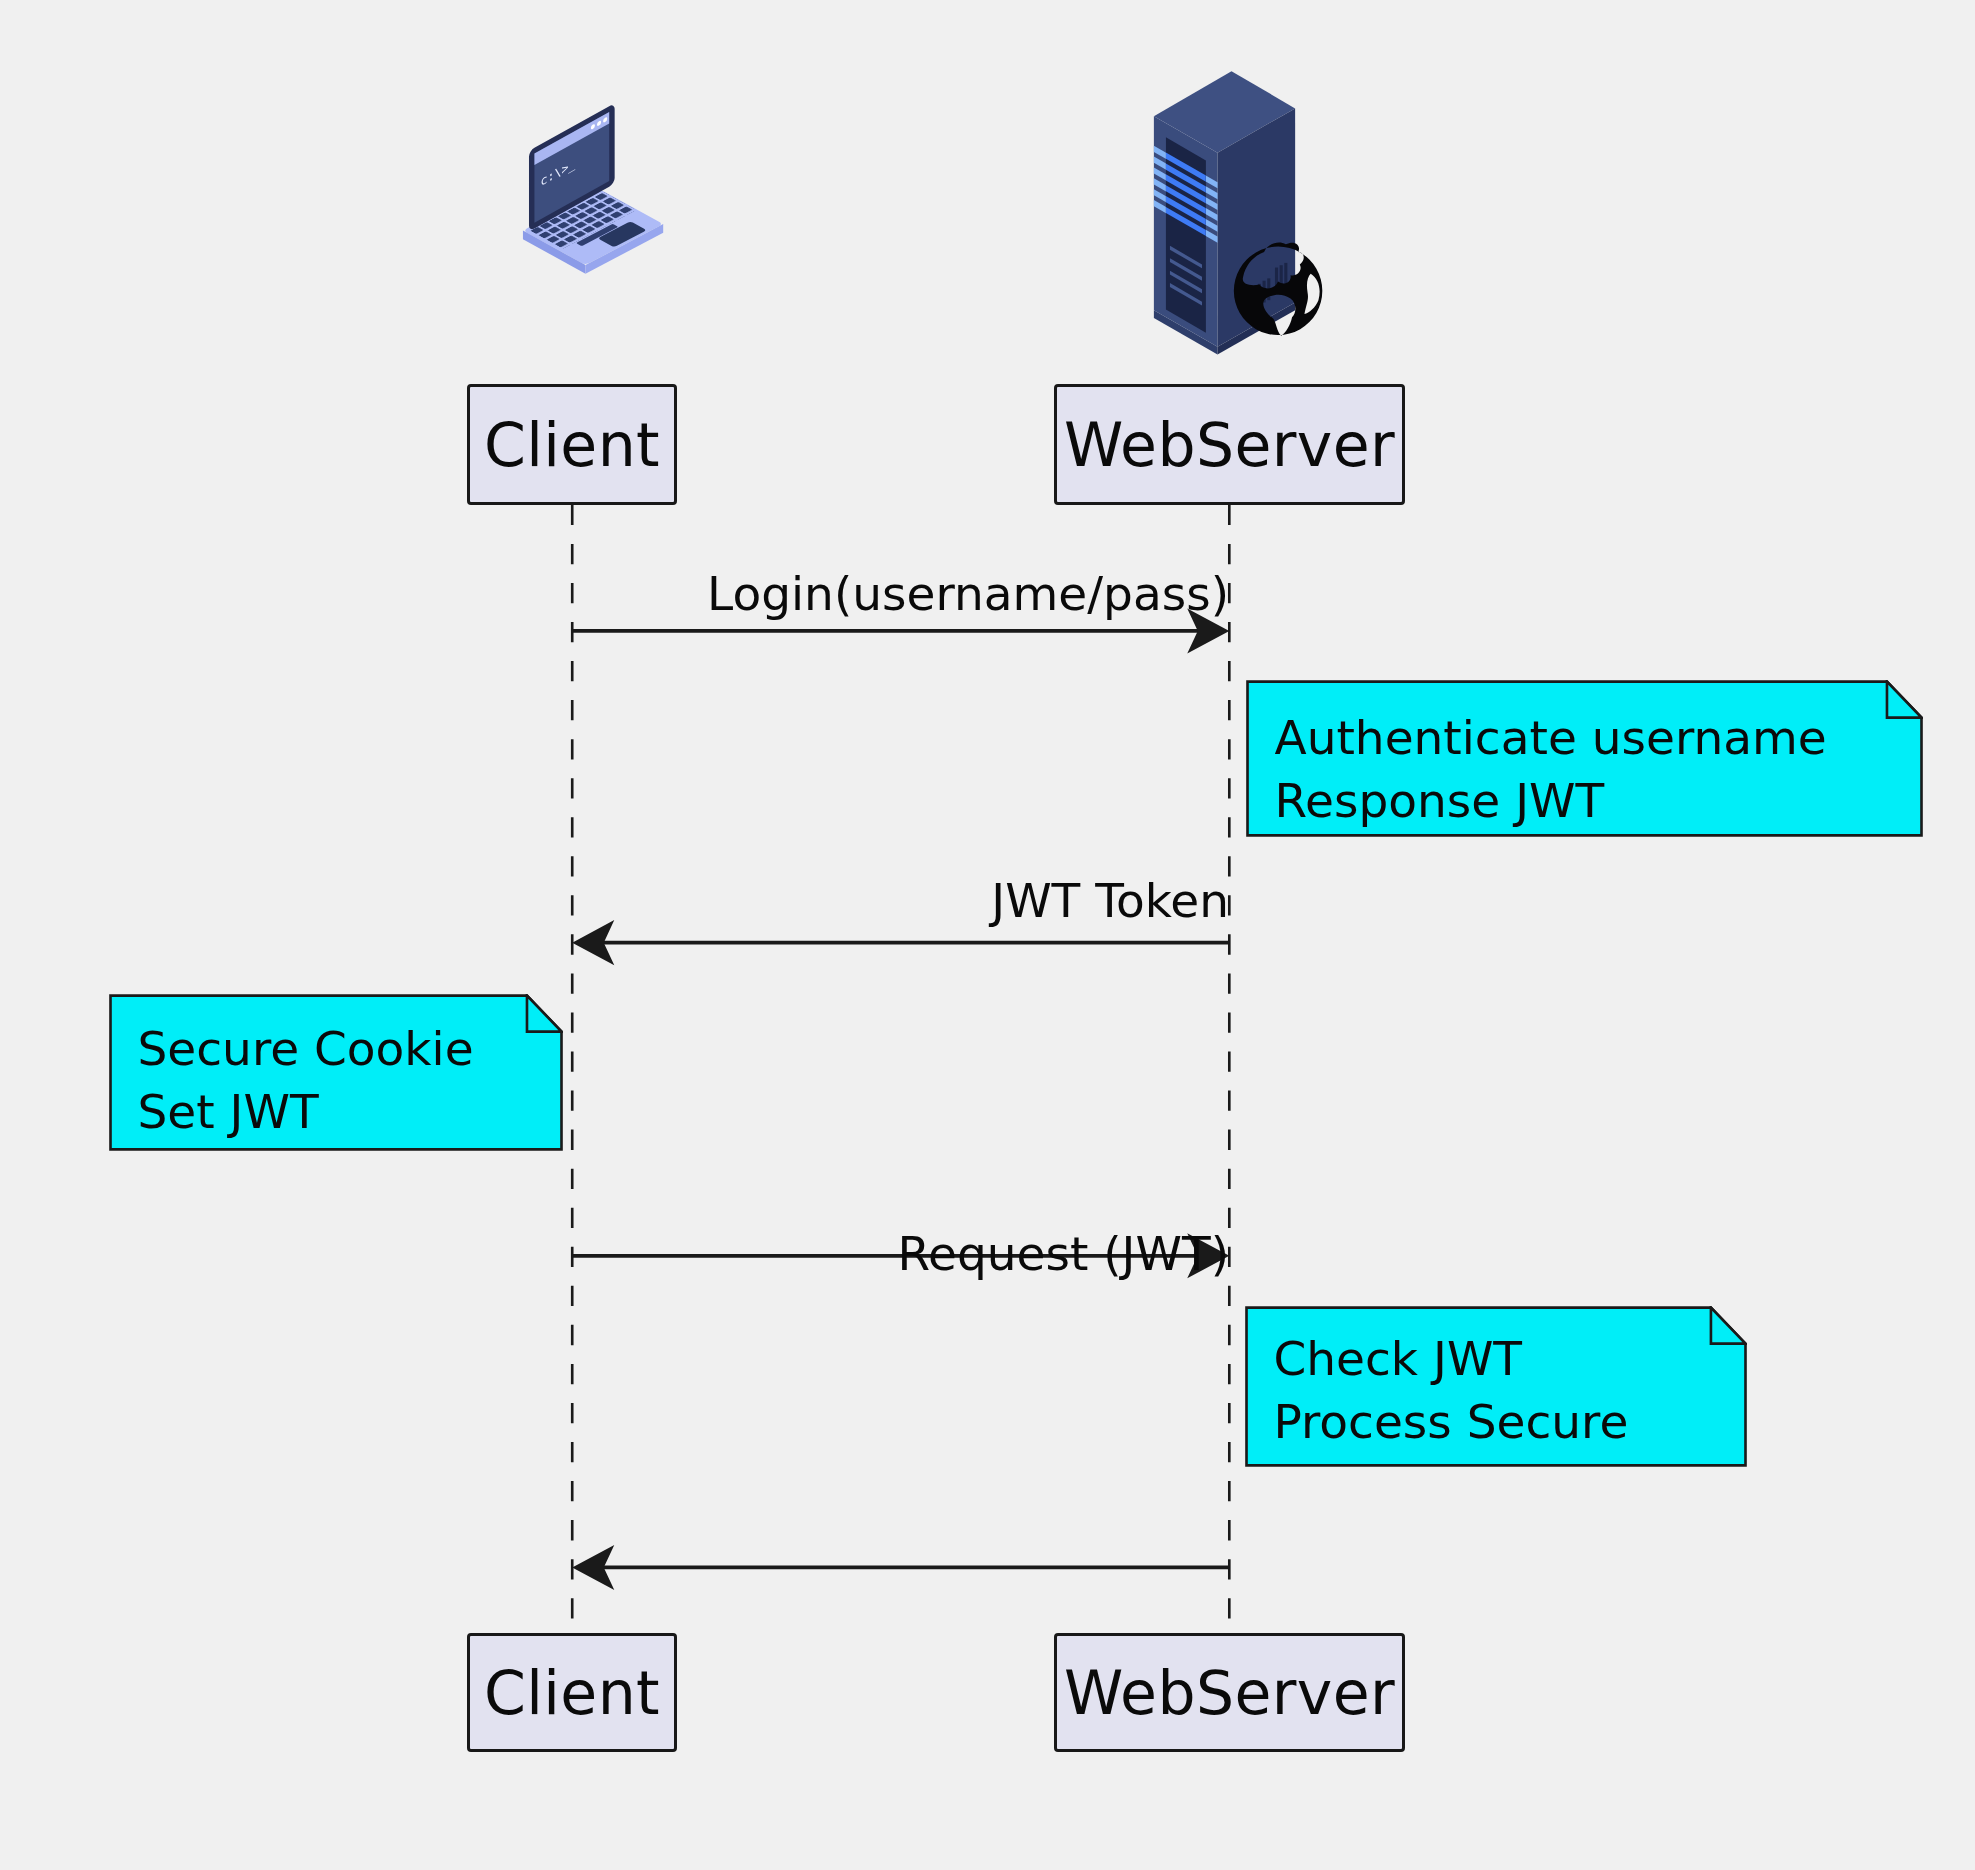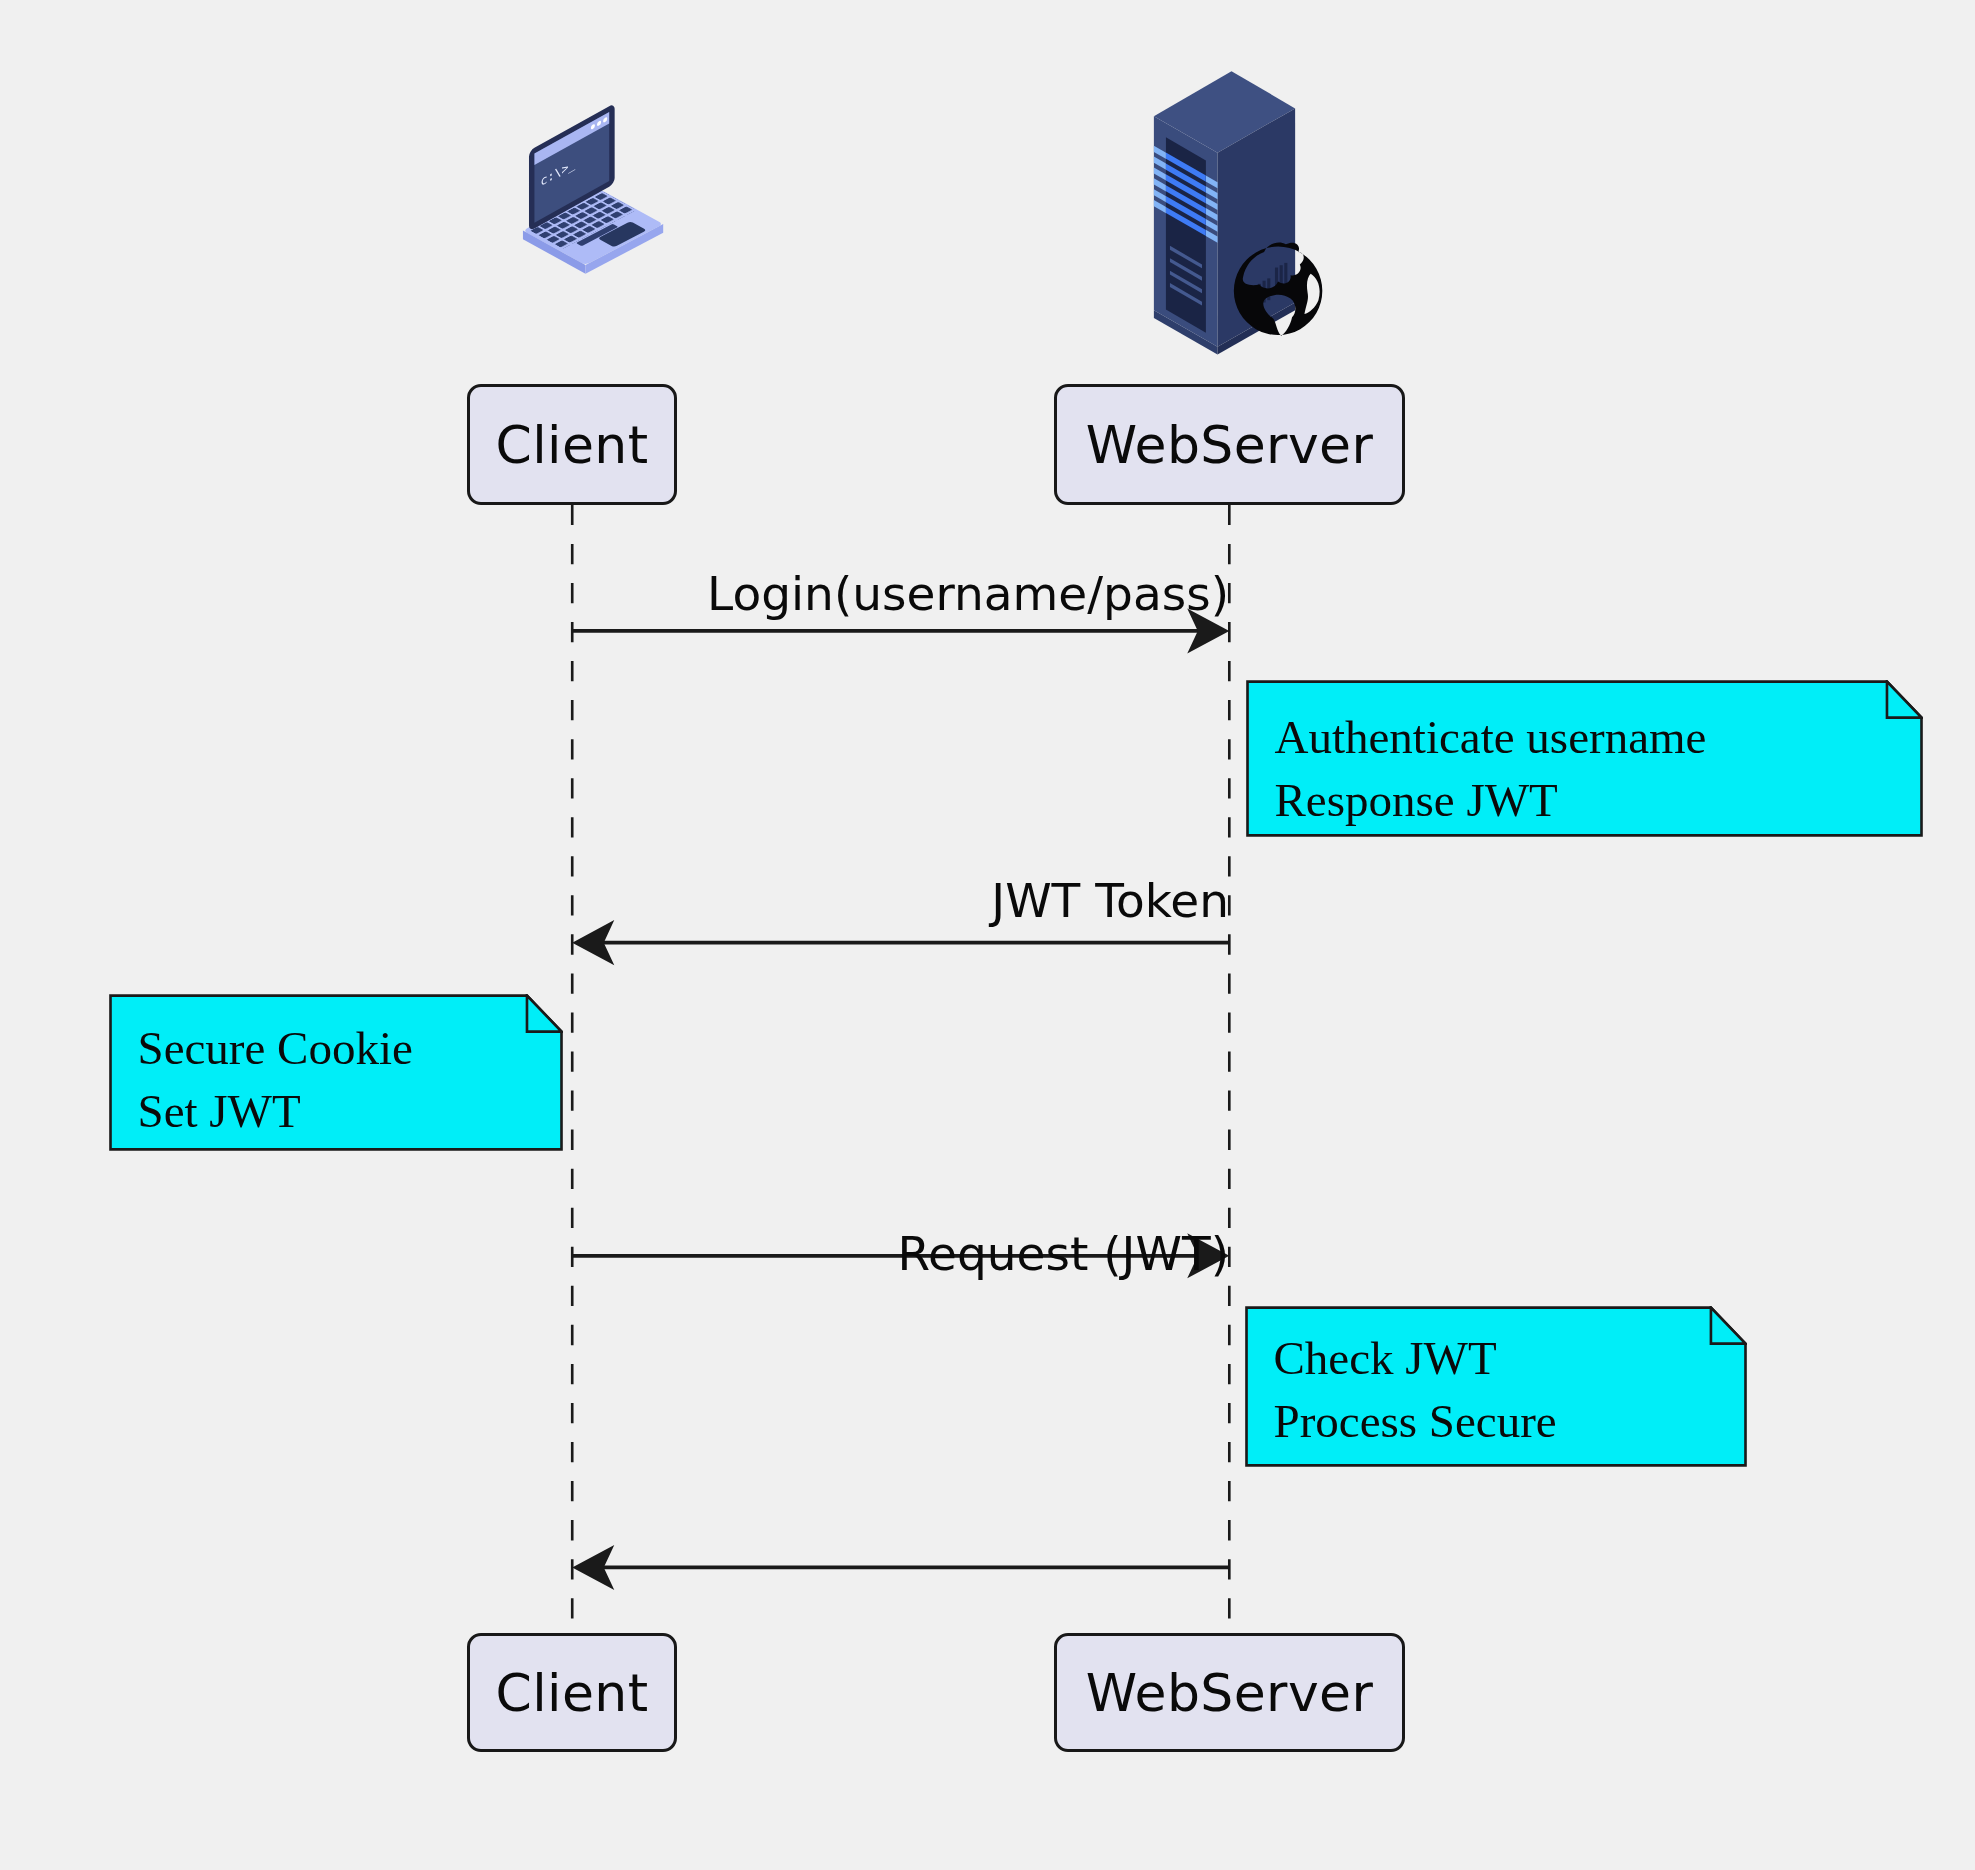--- a/index.html
+++ b/index.html
@@ -11,25 +11,25 @@
     --line:#1A1A1A;
   }
   *{margin:0;padding:0;box-sizing:border-box;}
   body{background:var(--bg);font-family:"DejaVu Sans",sans-serif;}
   .canvas{position:relative;width:1975px;height:1871px;background:var(--bg);overflow:hidden;}
   .wires{position:absolute;left:0;top:0;width:1975px;height:1871px;}
   .lifeline{stroke:var(--line);stroke-width:3.5;stroke-dasharray:27 25;fill:none;}
   .msgline{stroke:var(--line);stroke-width:5;fill:none;}
   .msghead{fill:var(--line);stroke:none;}
   .actor-box{position:absolute;display:flex;align-items:center;justify-content:center;
-    background:var(--actor-fill);border:3px solid var(--actor-border);border-radius:14px;
-    font-size:52px;color:#0a0a0a;letter-spacing:0.4px;}
+    background:var(--actor-fill);border:3px solid var(--actor-border);border-radius:4px;
+    font-size:60px;color:#0a0a0a;letter-spacing:0.4px;}
   .msg-label{position:absolute;left:572px;width:657px;height:57px;line-height:57px;
     text-align:right;font-size:47px;color:#0a0a0a;white-space:nowrap;}
-  .note{position:absolute;font-family:Liberation Serif, serif;}
+  .note{position:absolute;}
   .note svg{position:absolute;left:0;top:0;}
   .note-body{fill:var(--note-fill);stroke:var(--line);stroke-width:3.5;stroke-linejoin:miter;}
   .note-fold{fill:var(--note-fill);stroke:var(--line);stroke-width:3.5;stroke-linejoin:miter;}
   .note-text{position:absolute;left:28.5px;top:22.5px;font-size:47px;line-height:63px;color:#0a0a0a;white-space:nowrap;}
   .note-text span{display:block;}
   .icon{position:absolute;}
 </style>
 </head>
 <body>
 

